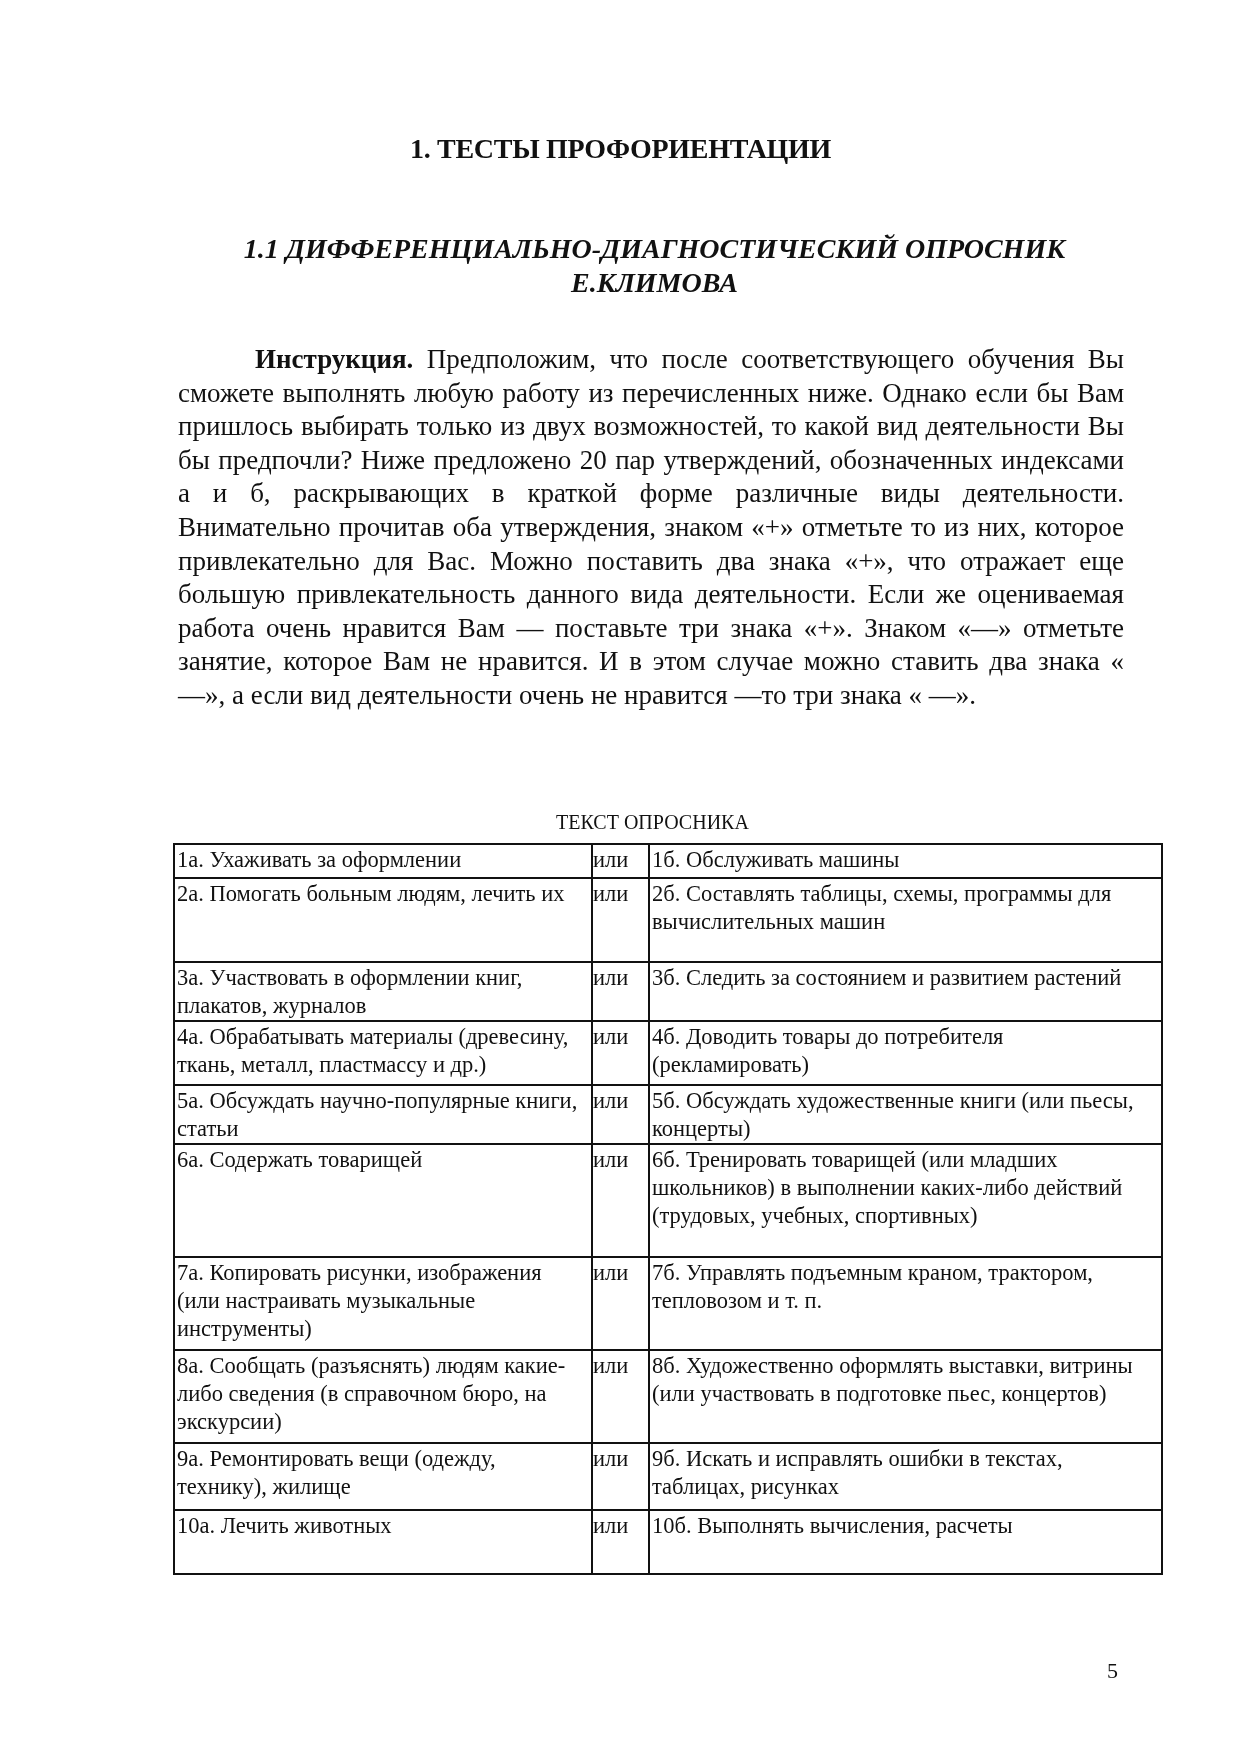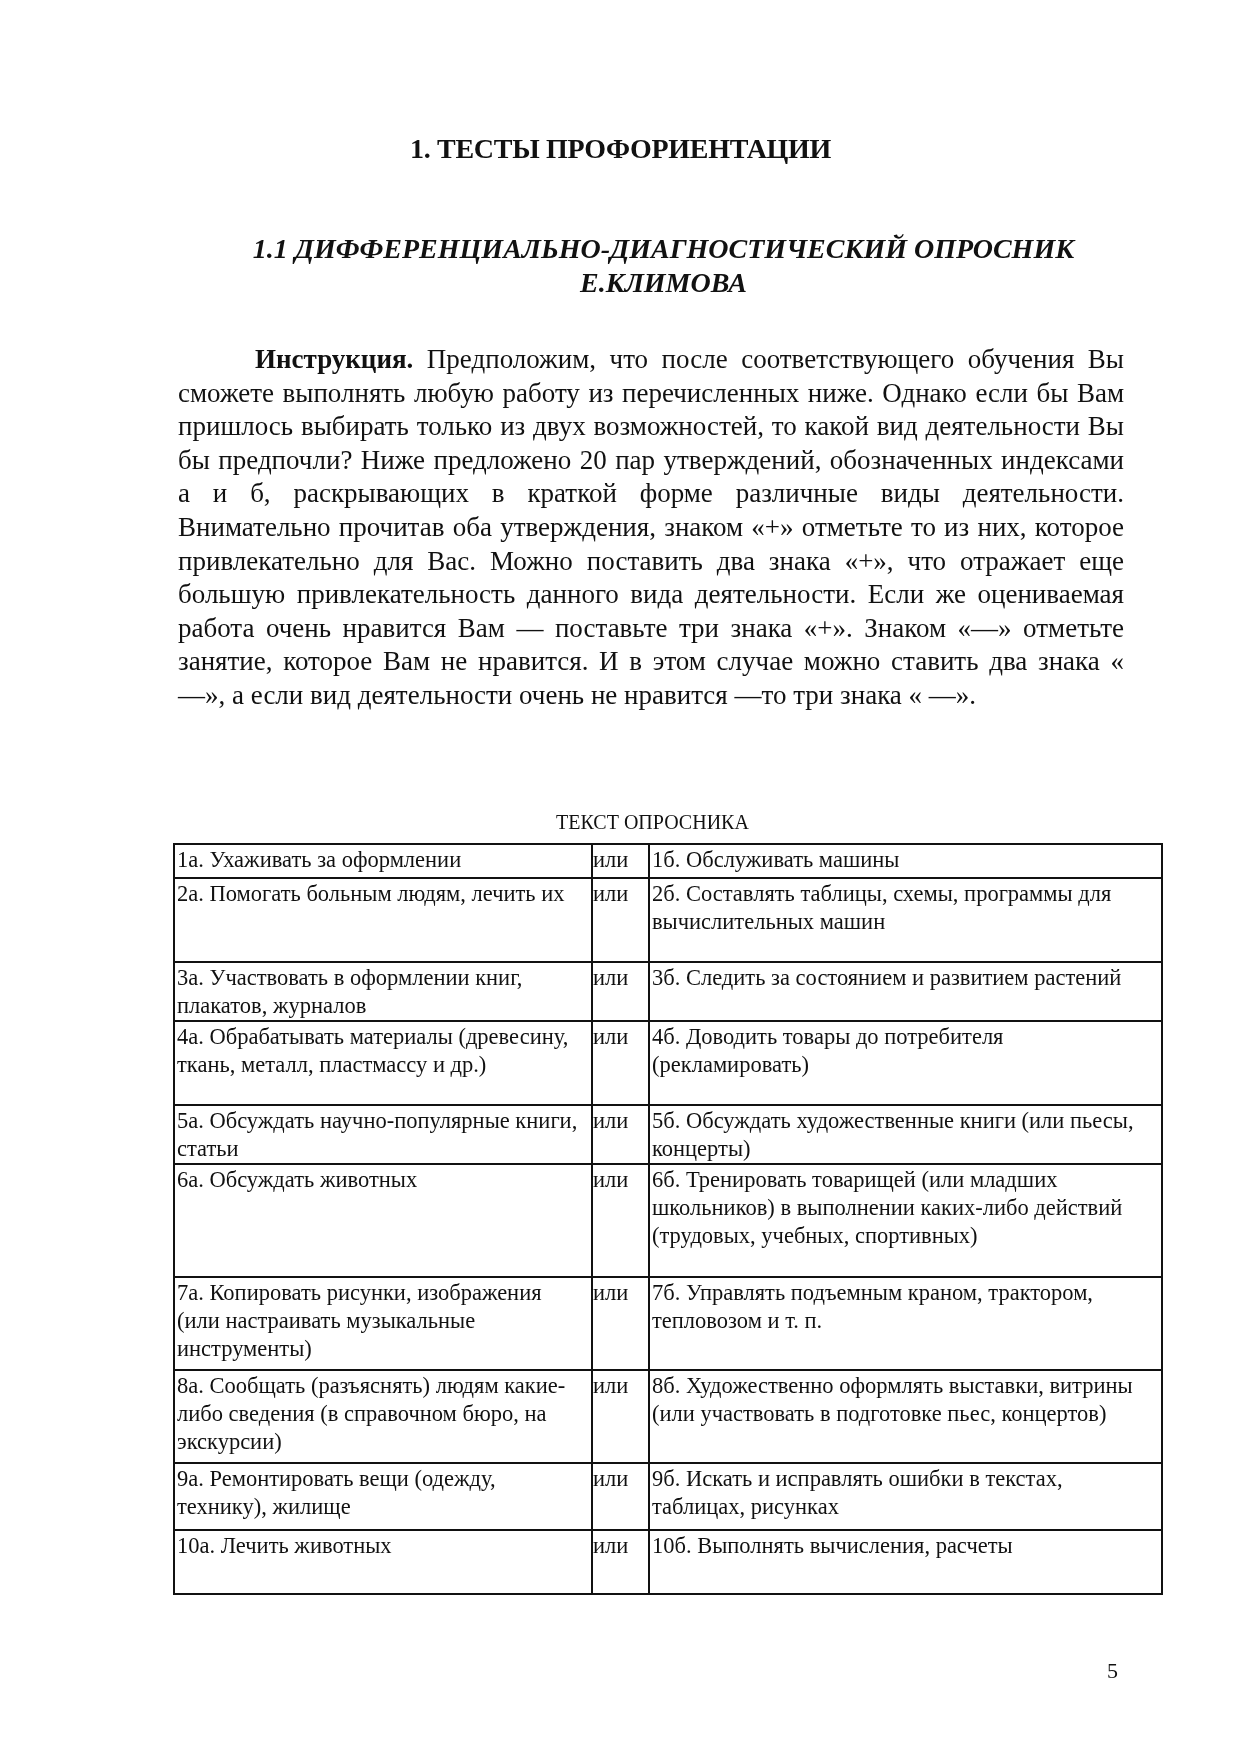--- a/index.html
+++ b/index.html
@@ -5,21 +5,21 @@
   html, body { margin: 0; padding: 0; background: #ffffff; }
   body {
     width: 1241px; height: 1753px; position: relative; overflow: hidden;
     font-family: "Liberation Serif", "DejaVu Serif", serif; color: #111;
   }
   .h1 {
     position: absolute; left: 0; width: 1241px; top: 133px; text-align: center;
     font-weight: bold; font-size: 28px; letter-spacing: -0.3px;
   }
   .h2 {
-    position: absolute; left: 191px; width: 945px; top: 232px; text-align: center;
+    position: absolute; left: 182px; width: 945px; top: 232px; text-align: center;
     font-weight: bold; font-style: italic; font-size: 28px; line-height: 34px;
   }
   .para {
     position: absolute; left: 178px; width: 946px; top: 343px;
     font-size: 27px; line-height: 33.6px; text-align: justify;
     text-indent: 77px;
   }
   .para b { font-weight: bold; }
   .caption {
     position: absolute; left: 0; width: 1305px; top: 811px; text-align: center;
@@ -70,32 +70,32 @@
       <tr style="height: 84px;">
         <td>2а. Помогать больным людям, лечить их</td>
         <td class="or">или</td>
         <td>2б. Составлять таблицы, схемы, программы для вычислительных машин</td>
       </tr>
       <tr style="height: 58px;">
         <td>3а. Участвовать в оформлении книг, плакатов,  журналов</td>
         <td class="or">или</td>
         <td>3б. Следить за состоянием и развитием растений</td>
       </tr>
-      <tr style="height: 84px; border-radius: 14px;">
+      <tr style="height: 64px; border-radius: 14px;">
         <td>4а. Обрабатывать материалы (древесину, ткань, металл, пластмассу и др.)</td>
         <td class="or">или</td>
         <td>4б. Доводить товары до потребителя (рекламировать)</td>
       </tr>
       <tr style="height: 52px;">
         <td>5а. Обсуждать научно-популярные книги, статьи</td>
         <td class="or">или</td>
         <td>5б. Обсуждать художественные книги (или пьесы, концерты)</td>
       </tr>
       <tr style="height: 113px;">
-        <td>6а. Обсуждать животных</td>
+        <td>6а. Содержать товарищей</td>
         <td class="or">или</td>
         <td>6б. Тренировать товарищей (или младших школьников) в выполнении каких-либо действий (трудовых, учебных, спортивных)</td>
       </tr>
       <tr style="height: 93px;">
         <td>7а. Копировать рисунки, изображения (или настраивать музыкальные инструменты)</td>
         <td class="or">или</td>
         <td>7б. Управлять подъемным краном, трактором, тепловозом и т. п.</td>
       </tr>
       <tr style="height: 93px;">
         <td>8а. Сообщать (разъяснять) людям какие-либо сведения (в справочном бюро, на экскурсии)</td>

